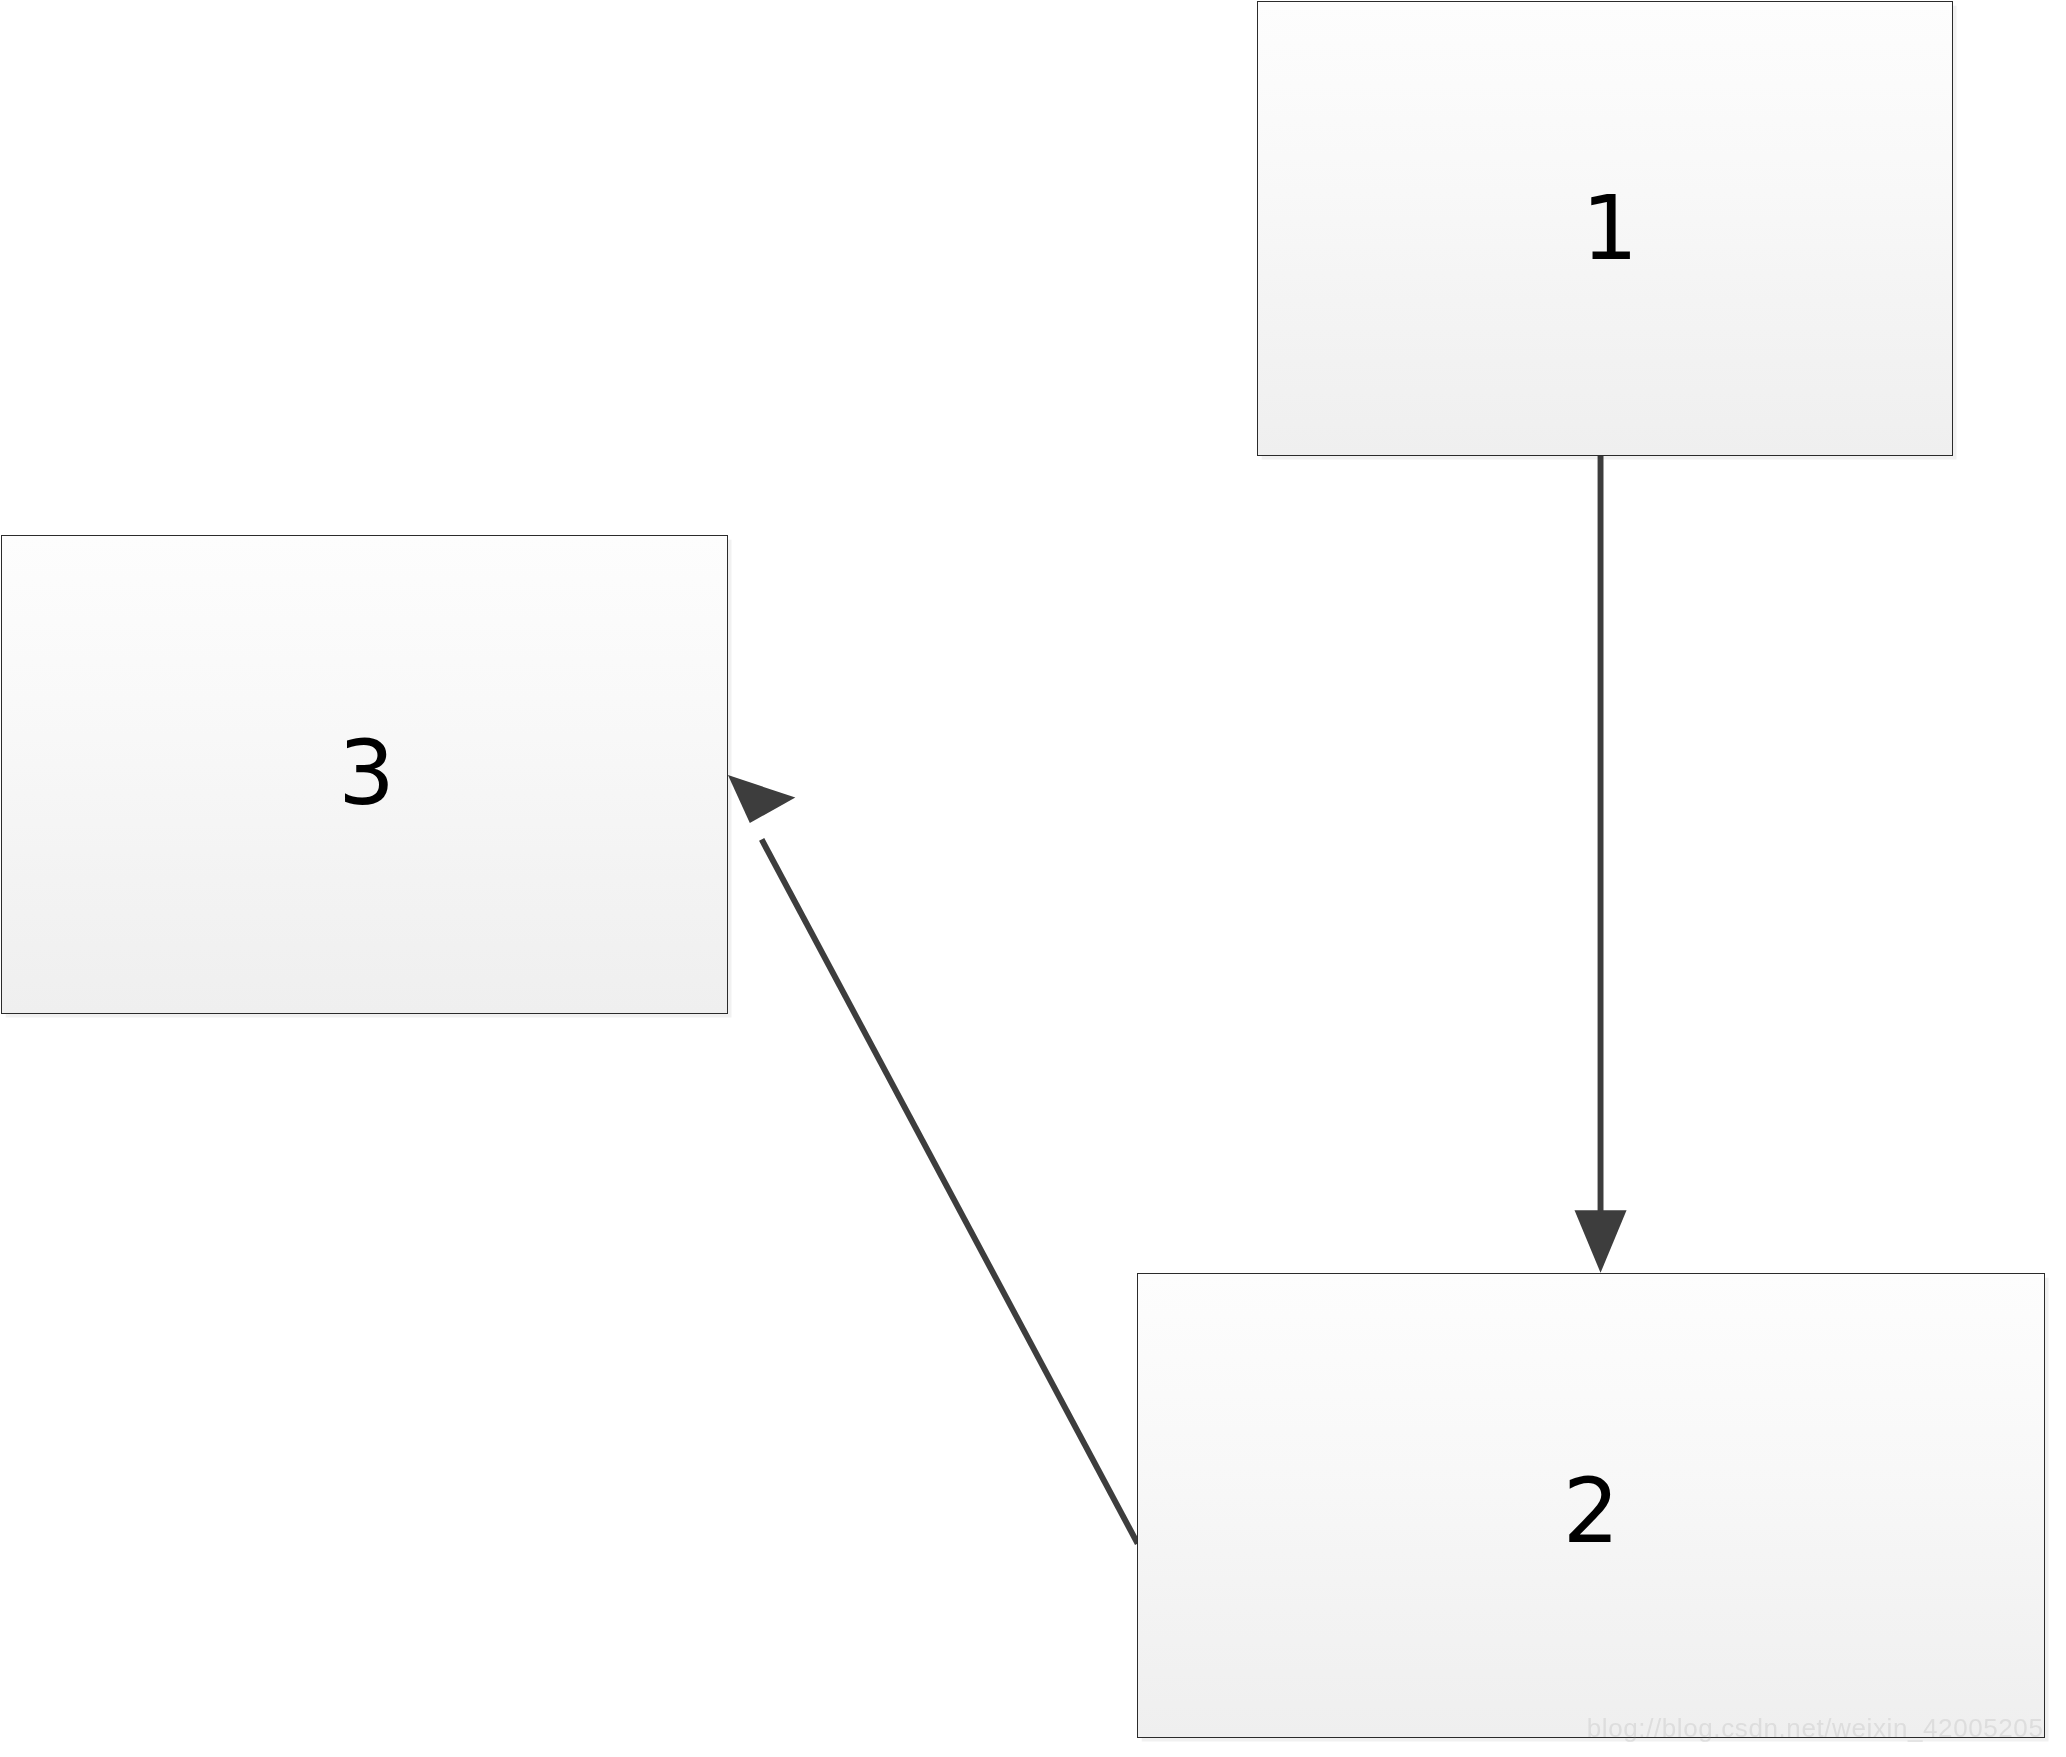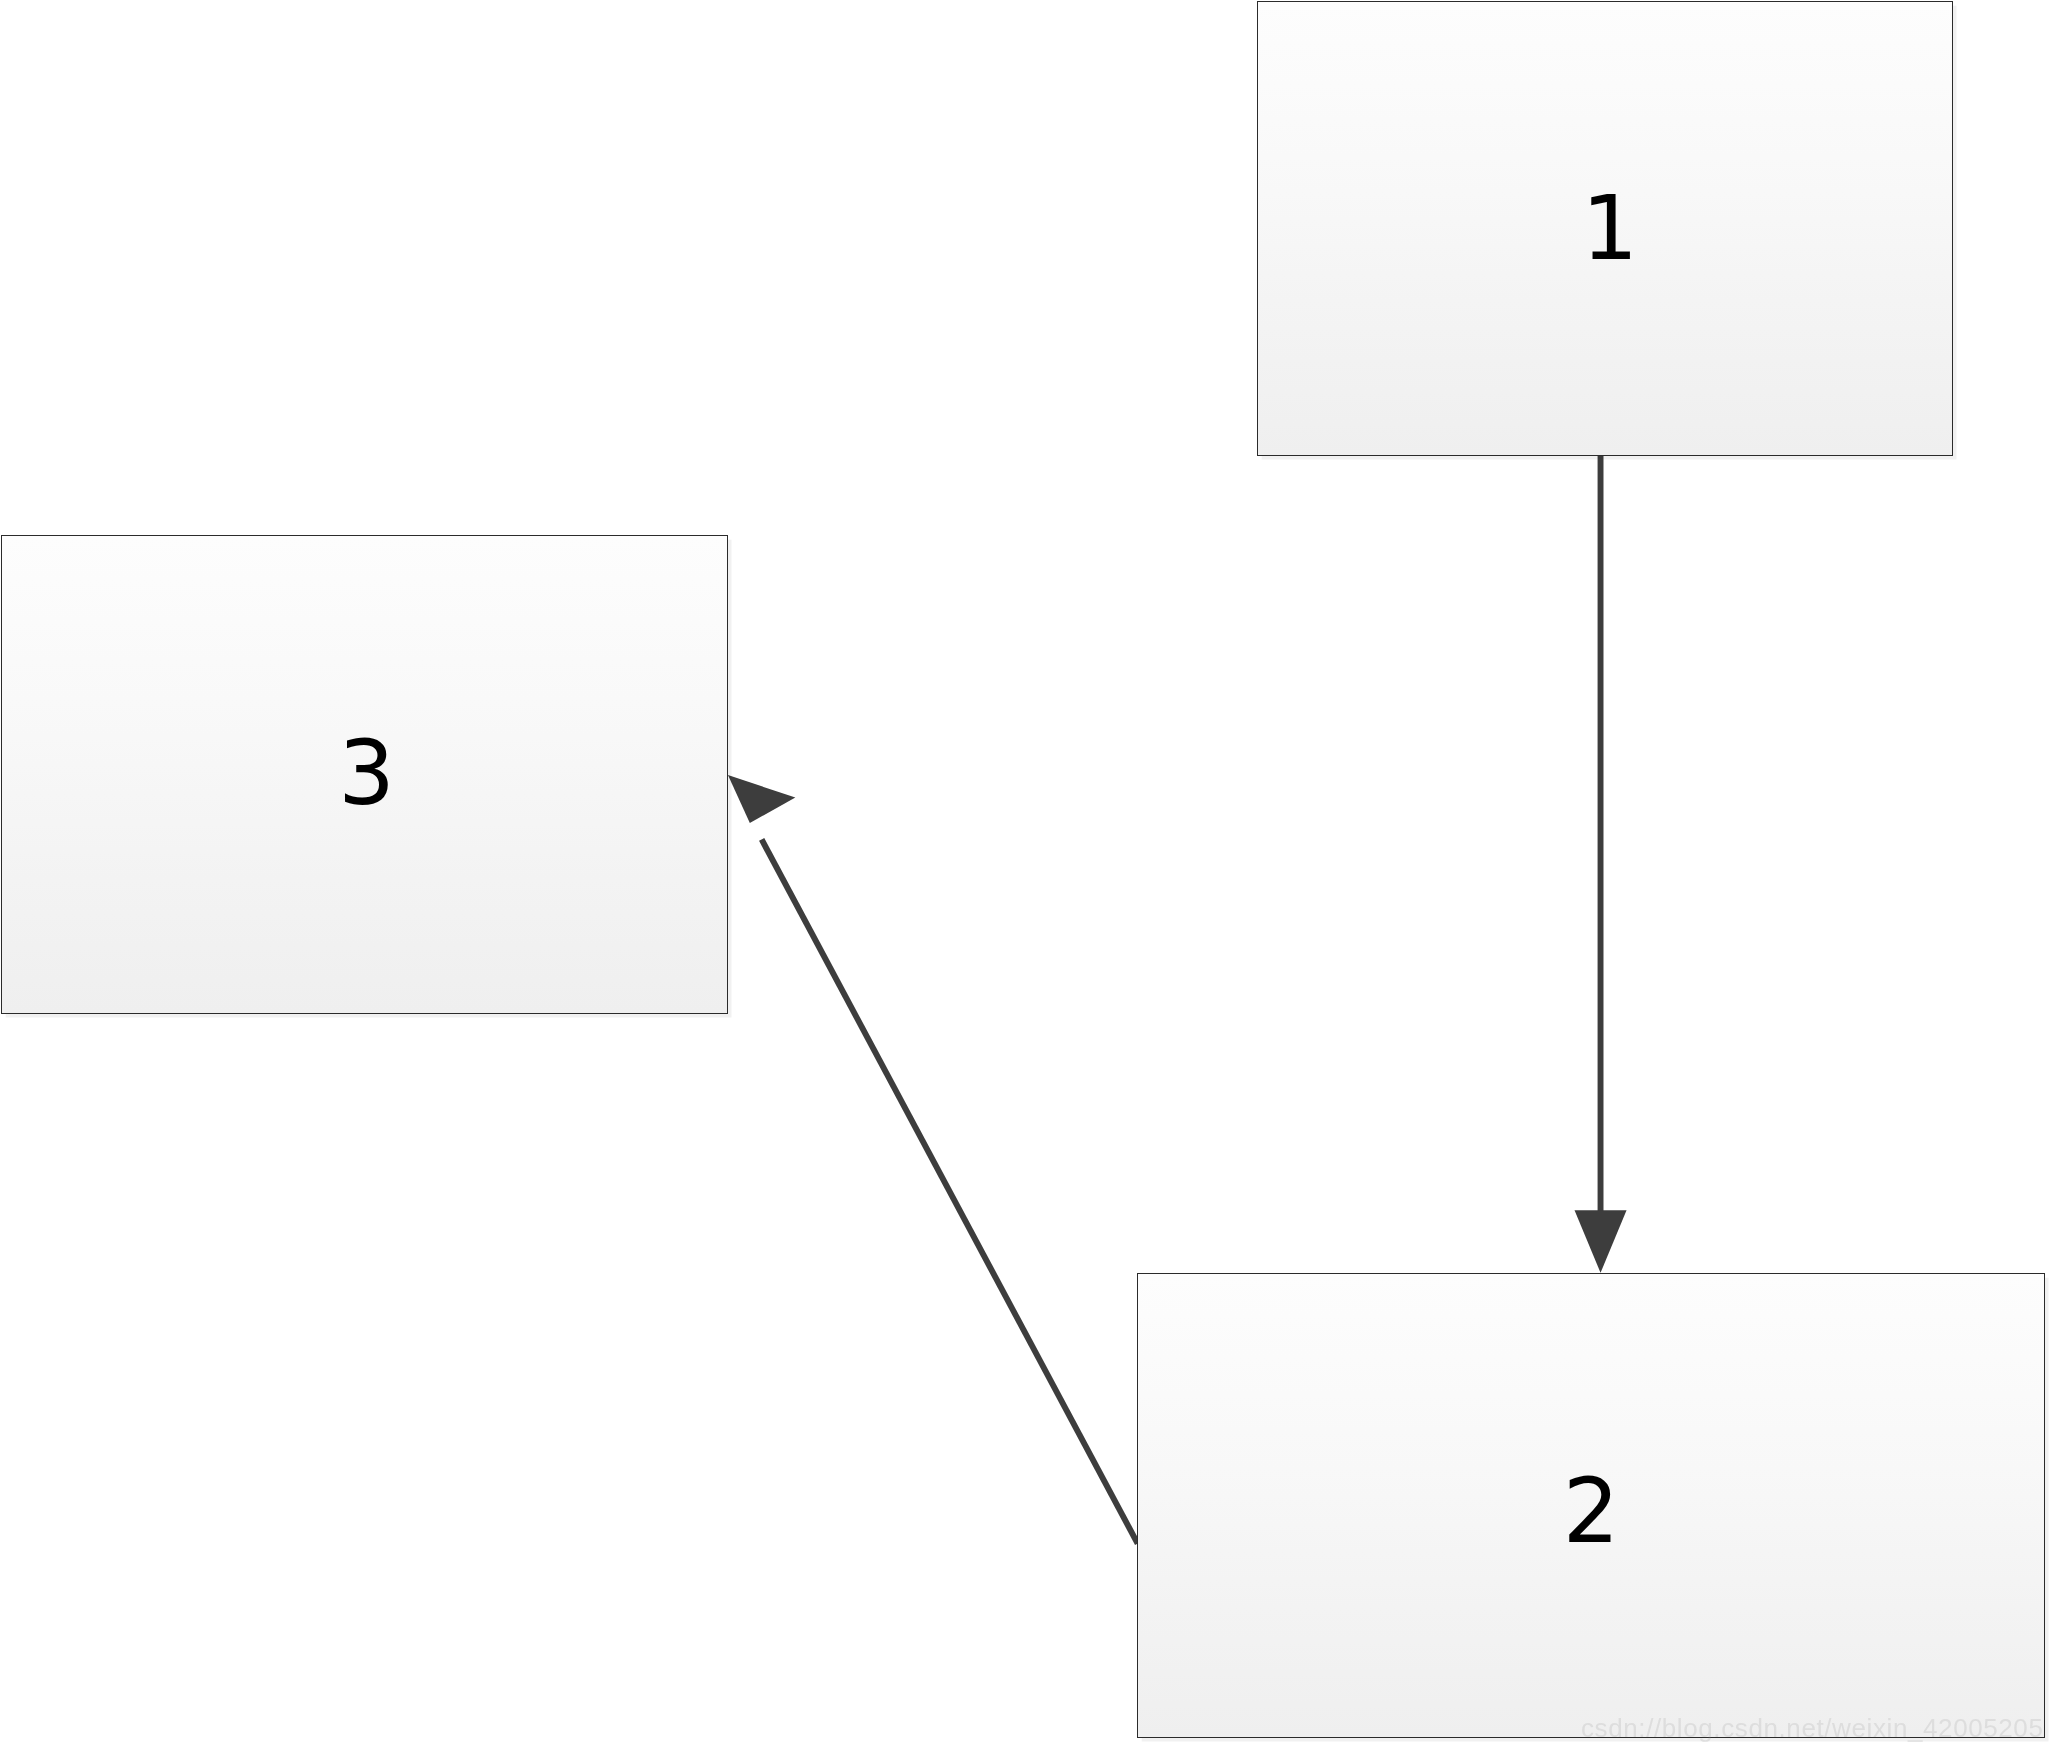--- a/index.html
+++ b/index.html
@@ -122,16 +122,16 @@
   </div>
 
   <div class="node" id="node-2">
     <span class="node-label">2</span>
   </div>
 
   <div class="node" id="node-3">
     <span class="node-label">3</span>
   </div>
 
-  <div id="watermark">csdn://blog.csdn.net/weixin_42005205</div>
+  <div id="watermark">blog://blog.csdn.net/weixin_42005205</div>
 
 </div>
 
 
 </body></html>

